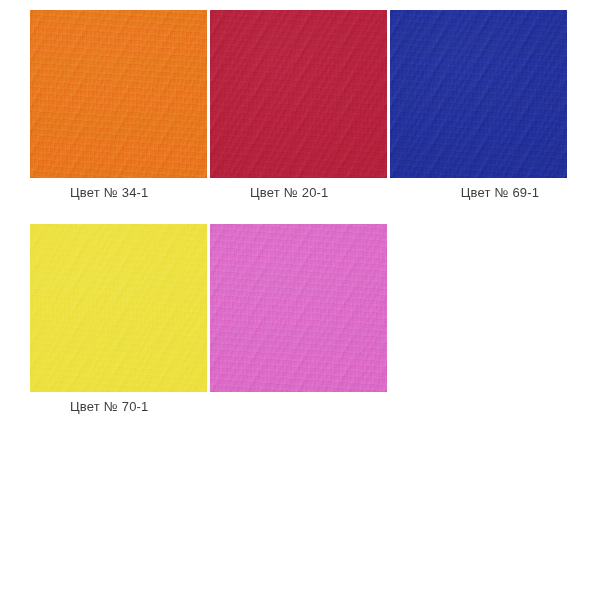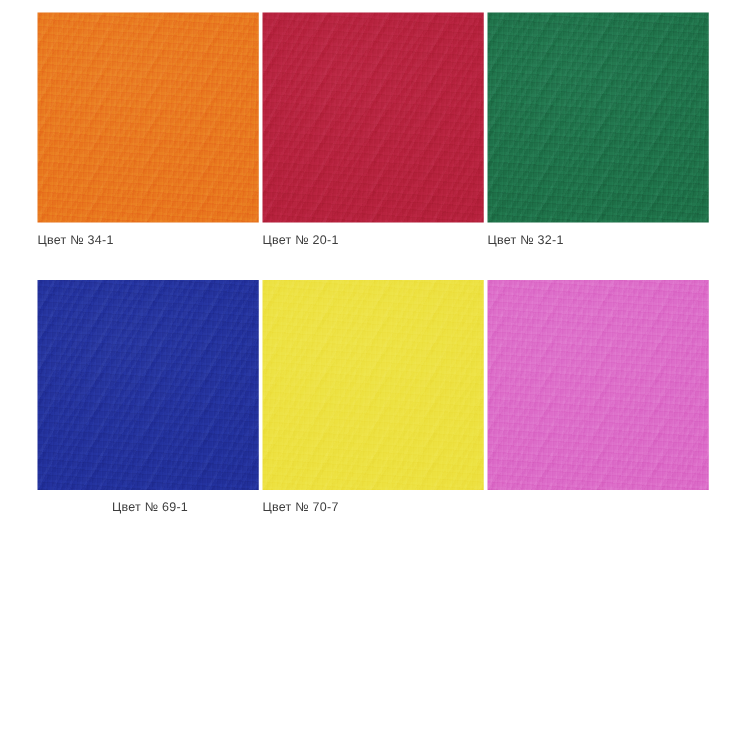--- a/index.html
+++ b/index.html
@@ -97,47 +97,44 @@
         rgba(255,255,255,0.0) 55%,
         rgba(0,0,0,0.06) 100%
       );
     mix-blend-mode: soft-light;
     opacity: 0.9;
     pointer-events: none;
   }
 
   .swatch-label {
     margin-top: 9px;
-    font-size: 10px;
+    font-size: 13px;
     line-height: 12px;
     color: #3d3d3d;
     letter-spacing: 0.2px;
     white-space: nowrap;
+    margin-left: 40px;
   }
 </style>
 </head>
 <body>
 
 <div id="swatch-grid" style="background: rgb(255, 255, 255);">
     <div class="swatch-cell">
       <div class="swatch-chip" style="background-color: rgb(232, 118, 30);"></div>
       <div class="swatch-label" style="color: rgb(61, 61, 61);">Цвет № 34-1</div>
     </div>
     <div class="swatch-cell">
       <div class="swatch-chip" style="background-color: rgb(181, 33, 60);"></div>
       <div class="swatch-label" style="color: rgb(61, 61, 61);">Цвет № 20-1</div>
     </div>
     <div class="swatch-cell">
-      <div class="swatch-chip" style="background-color: rgb(30, 112, 72);"></div>
-      <div class="swatch-label" style="color: rgb(61, 61, 61);">Цвет № 32-1</div>
-    </div>
-    <div class="swatch-cell">
       <div class="swatch-chip" style="background-color: rgb(34, 48, 154);"></div>
       <div class="swatch-label" style="color: rgb(61, 61, 61); text-align: center;">Цвет № 69-1</div>
     </div>
     <div class="swatch-cell">
       <div class="swatch-chip" style="background-color: rgb(237, 225, 64);"></div>
-      <div class="swatch-label" style="color: rgb(61, 61, 61);">Цвет № 70-7</div>
+      <div class="swatch-label" style="color: rgb(61, 61, 61);">Цвет № 70-1</div>
     </div>
     <div class="swatch-cell">
       <div class="swatch-chip" style="background-color: rgb(220, 107, 200);"></div>
     </div>
   </div>
 
 </body></html>

